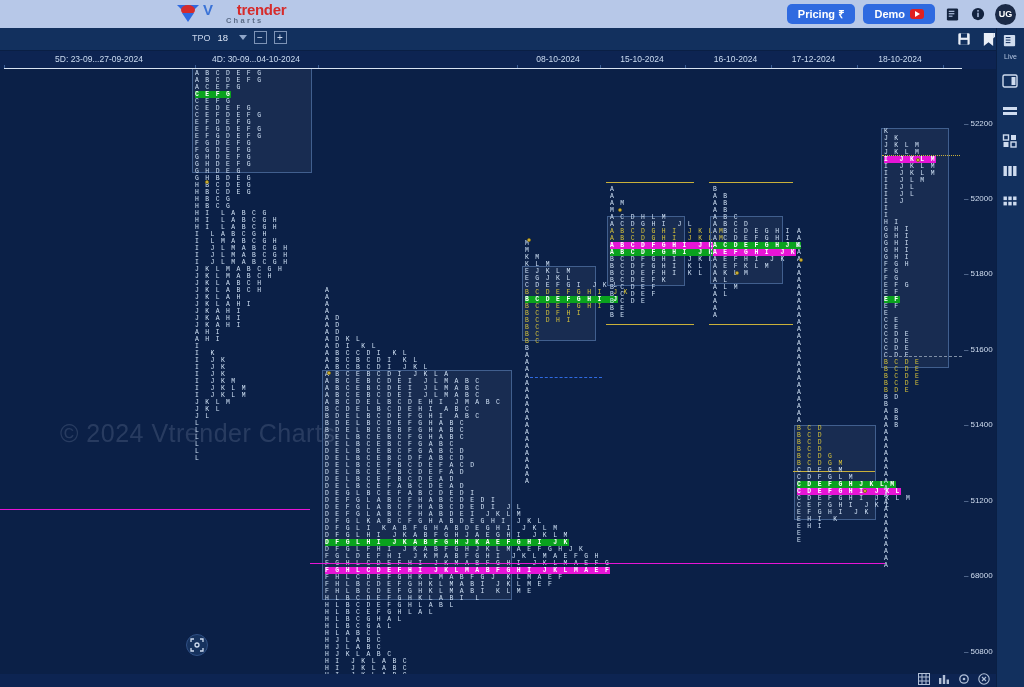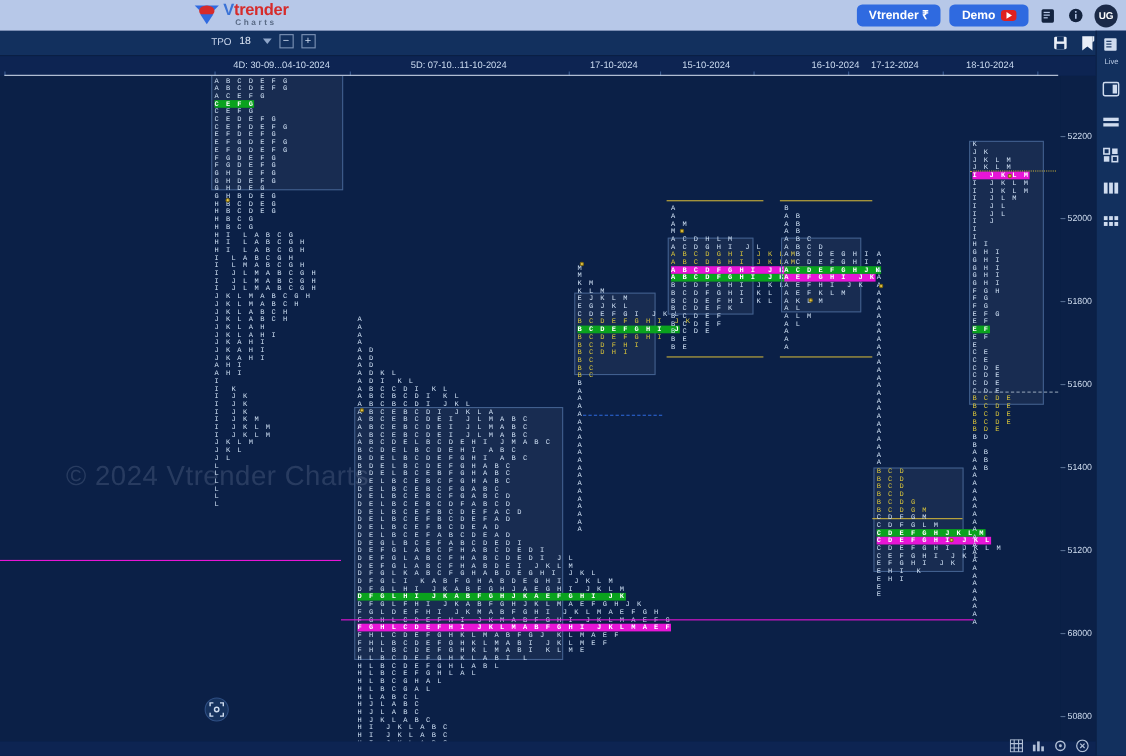--- a/index.html
+++ b/index.html
@@ -14,21 +14,21 @@
   
   #topbar {
     position: absolute; left: 0; top: 0; width: 1024px; height: 28px;
     background: #b7c8e8;
     display: flex; align-items: center;
   }
   #logo-wrap { position: absolute; left: 175px; top: 1px; display: flex; align-items: center; }
   .logo-mark { width: 26px; height: 24px; position: relative; }
   .logo-text { margin-left: 2px; line-height: 1; }
   .logo-v { color: #3b73d6; font-size: 15px; font-weight: bold; letter-spacing: -0.3px;}
-  .logo-trender { color: #d62b2b; font-size: 15px; font-weight: bold; letter-spacing: -0.3px;}
+  .logo-trender { color: #d62b2b; font-size: 15px; font-weight: bold; letter-spacing: -0.3px; margin-left: 24px;}
   .logo-sub { color: #5a6b86; font-size: 7.5px; letter-spacing: 2.3px; font-weight: bold;
               text-align: center; margin-top: -1px; }
 
   #topbar-right { position: absolute; right: 8px; top: 0; height: 28px;
                   display: flex; align-items: center; gap: 8px; }
   .pill {
     background: #2f6ae0; color: #fff; font-size: 11px; font-weight: bold;
     border-radius: 5px; padding: 4px 11px; display: flex; align-items: center; gap: 5px;
     cursor: pointer; border: none; height: 20px; line-height: 12px;
   }
@@ -154,21 +154,21 @@
     <span class="logo-text">
       <span>
         <span class="logo-v">V</span><span class="logo-trender">trender</span>
       </span>
       <div class="logo-sub">Charts</div>
     </span>
   </div>
 
   <div id="topbar-right">
     <button class="pill">
-      <span>Vtrender ₹</span>
+      <span>Pricing ₹</span>
     </button>
     <button class="pill">
       <span>Demo</span>
       <span class="yt-badge"></span>
     </button>
     <span class="icon-btn">
       <svg width="15" height="15" viewBox="0 0 16 16">
           <rect x="2" y="1.5" width="12" height="13" rx="1.5" fill="#13233f"></rect>
           <rect x="4" y="4" width="6" height="1.2" fill="#b7c8e8"></rect>
           <rect x="4" y="6.6" width="6" height="1.2" fill="#b7c8e8"></rect>
@@ -255,30 +255,30 @@
         <rect x="6.3" y="3.5" width="3.4" height="3.6" fill="#cfdcef"></rect>
         <rect x="11.1" y="3.5" width="3.4" height="3.6" fill="#cfdcef"></rect>
         <rect x="1.5" y="8.8" width="3.4" height="3.6" fill="#cfdcef"></rect>
         <rect x="6.3" y="8.8" width="3.4" height="3.6" fill="#cfdcef"></rect>
         <rect x="11.1" y="8.8" width="3.4" height="3.6" fill="#cfdcef"></rect>
       </svg>
   </span>
 </div>
 
 <div id="datebar">
+    <div class="date-cell" style="left: 4px; width: 190px;">5D: 23-09...27-09-2024</div>
     <div class="tickline" style="left: 4px;"></div>
     <div class="date-cell" style="left: 195px; width: 122px;">4D: 30-09...04-10-2024</div>
     <div class="tickline" style="left: 195px;"></div>
-    <div class="date-cell" style="left: 318px; width: 198px;">5D: 07-10...11-10-2024</div>
     <div class="tickline" style="left: 318px;"></div>
-    <div class="date-cell" style="left: 517px; width: 82px;">17-10-2024</div>
+    <div class="date-cell" style="left: 517px; width: 82px;">08-10-2024</div>
     <div class="tickline" style="left: 517px;"></div>
     <div class="date-cell" style="left: 600px; width: 84px;">15-10-2024</div>
     <div class="tickline" style="left: 600px;"></div>
-    <div class="date-cell" style="left: 717px; width: 85px;">16-10-2024</div>
+    <div class="date-cell" style="left: 693px; width: 85px;">16-10-2024</div>
     <div class="tickline" style="left: 685px;"></div>
     <div class="date-cell" style="left: 771px; width: 85px;">17-12-2024</div>
     <div class="tickline" style="left: 771px;"></div>
     <div class="date-cell" style="left: 857px; width: 86px;">18-10-2024</div>
     <div class="tickline" style="left: 857px;"></div>
     <div class="tickline" style="left: 943px;"></div>
   </div>
 <div id="axis-rule"></div>
 
 <div id="chart">

